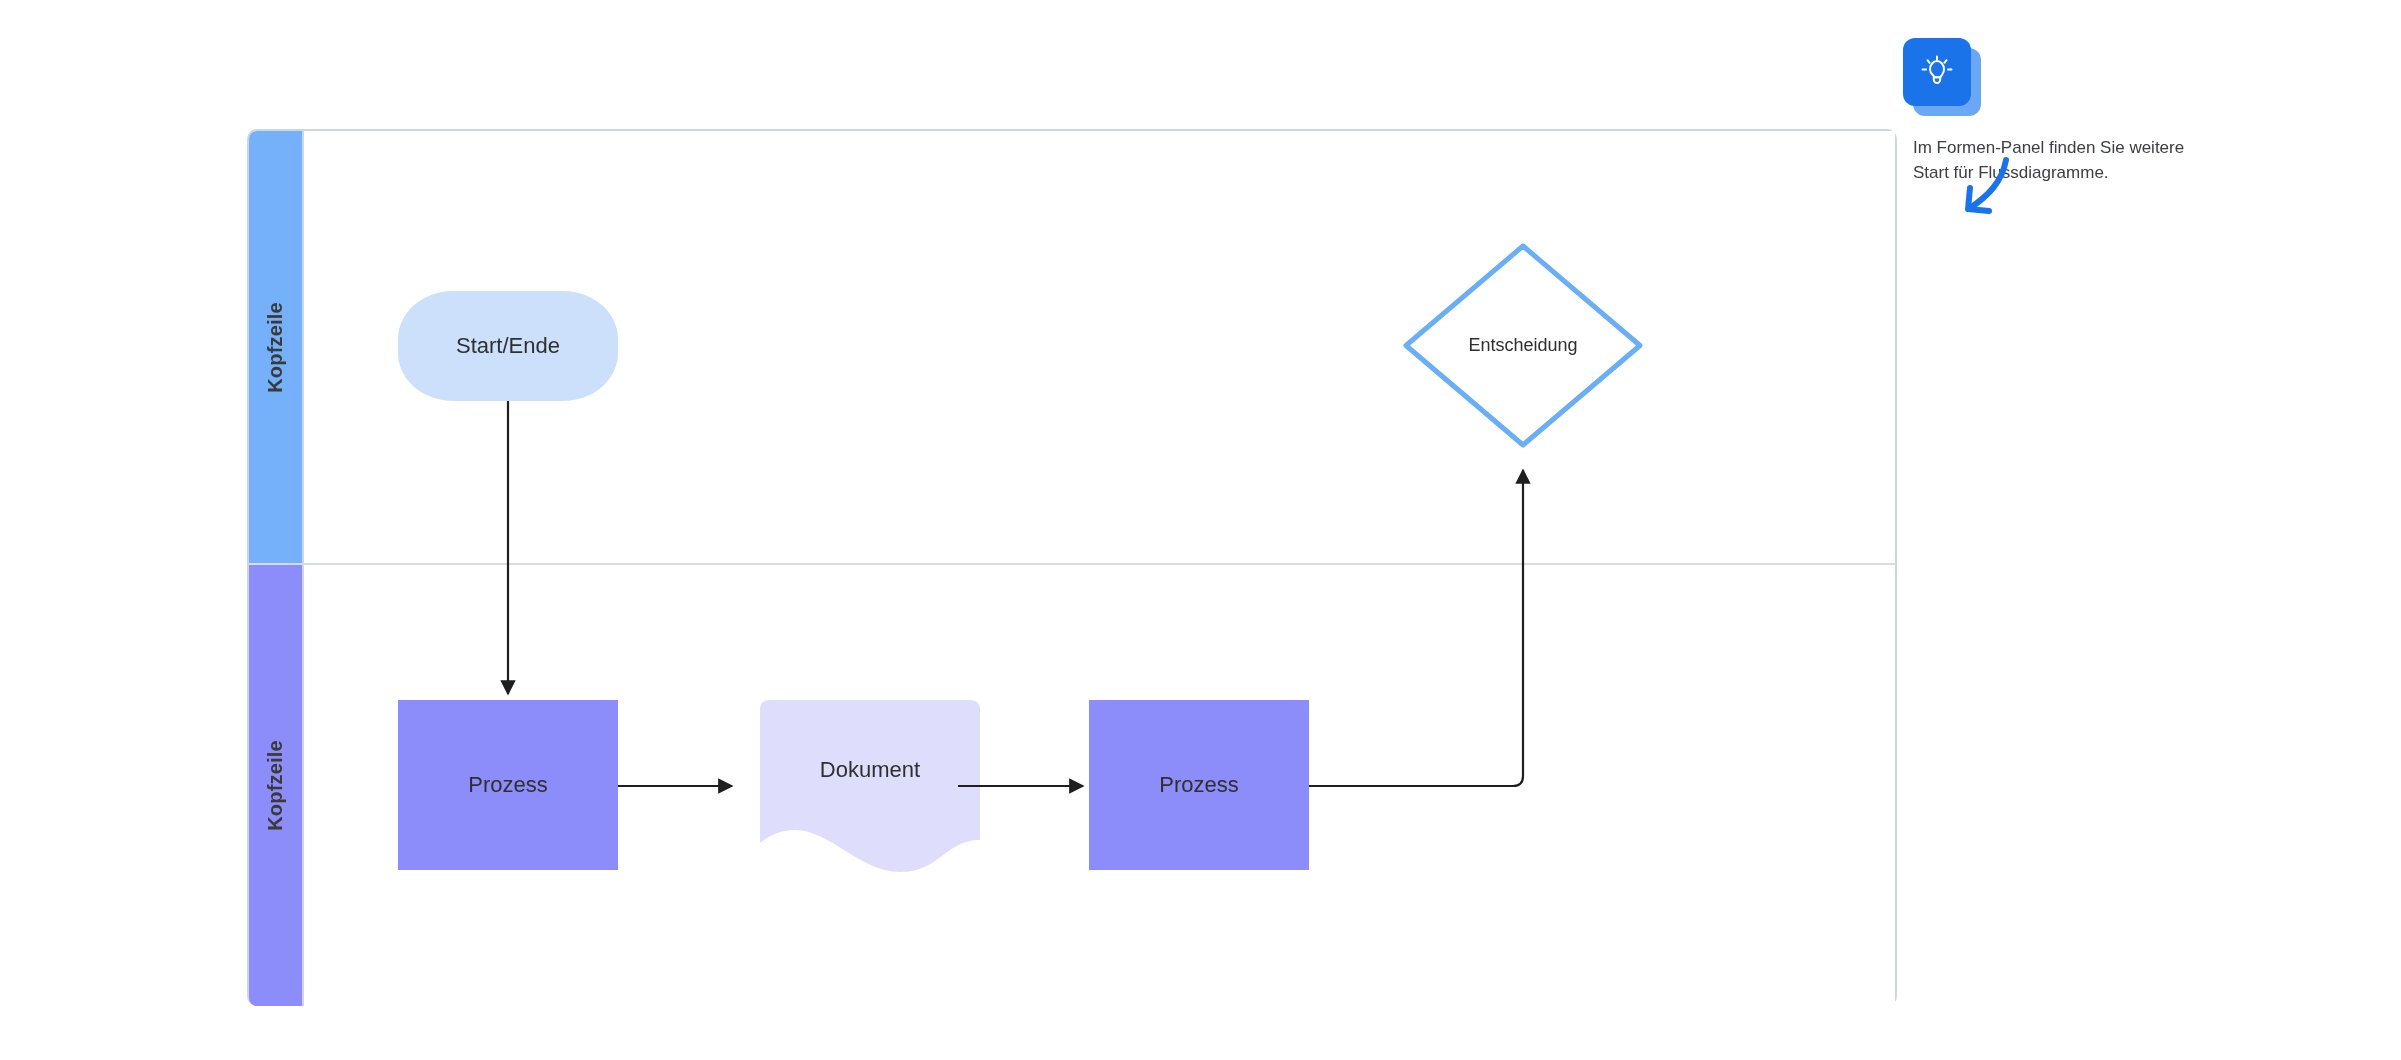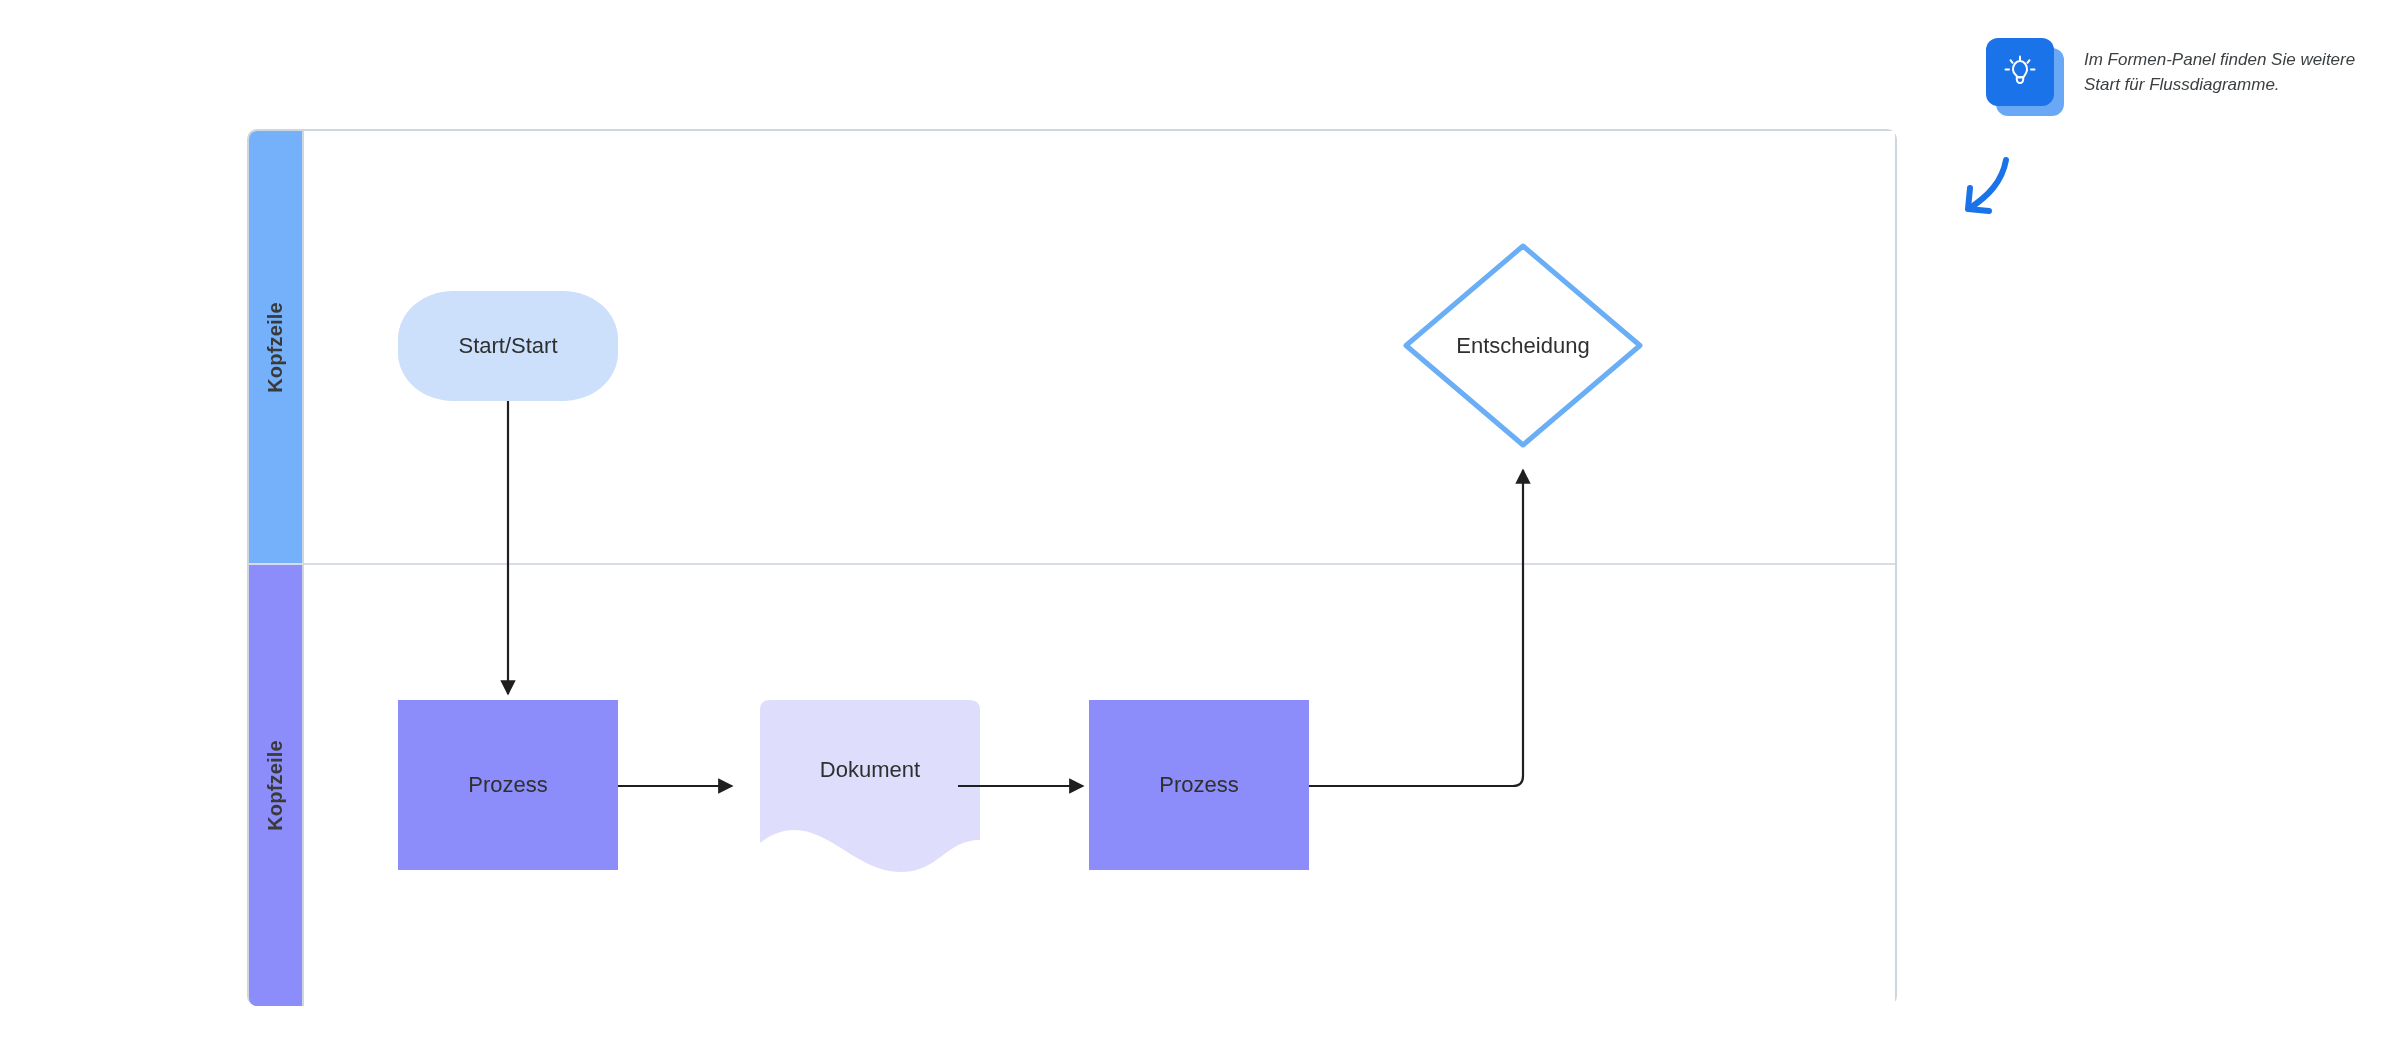--- a/index.html
+++ b/index.html
@@ -93,35 +93,35 @@
   .shape-decision-wrap {
     position: absolute;
     left: 1398px; top: 238px;
     width: 250px; height: 215px;
   }
   .shape-decision-wrap svg { display: block; width: 100%; height: 100%; }
   .shape-decision-label {
     position: absolute; left: 0; top: 0;
     width: 100%; height: 100%;
     display: flex; align-items: center; justify-content: center;
-    font-size: 22px; color: #2f2f2f;
+    font-size: 18px; color: #2f2f2f;
   }
 
   
   .connectors {
     position: absolute; left: 0; top: 0;
     width: 2401px; height: 1060px;
     pointer-events: none;
   }
 
   
   .tip {
     position: absolute;
-    left: 1984px; top: 36px;
-    display: flex; align-items: flex-start; font-style: italic;
+    left: 1901px; top: 36px;
+    display: flex; flex-direction: column; align-items: flex-start;
   }
   .tip-icon-wrap { position: relative; width: 88px; height: 84px; flex: 0 0 88px; }
   .tip-icon-shadow {
     position: absolute; left: 12px; top: 12px;
     width: 68px; height: 68px;
     background: #6aa8f5;
     border-radius: 12px;
   }
   .tip-icon {
     position: absolute; left: 2px; top: 2px;
@@ -161,21 +161,21 @@
     <div class="lane lane-bottom">
       <div class="lane-header">
         <span class="lane-header-label">Kopfzeile</span>
       </div>
       <div class="lane-body"></div>
     </div>
 
     <div class="lane-divider"></div>
   </div>
 
-  <div class="shape shape-start">Start/Start</div>
+  <div class="shape shape-start">Start/Ende</div>
 
   <div class="shape-decision-wrap">
     <svg viewBox="0 0 250 215" xmlns="http://www.w3.org/2000/svg" aria-hidden="true">
       <path d="M125 8 L242 107.5 L125 207 L8 107.5 Z" fill="#ffffff" stroke="#6aaef5" stroke-width="5" stroke-linejoin="round"></path>
     </svg>
     <div class="shape-decision-label">Entscheidung</div>
   </div>
 
   <div class="shape shape-process shape-process-1">Prozess</div>
 

